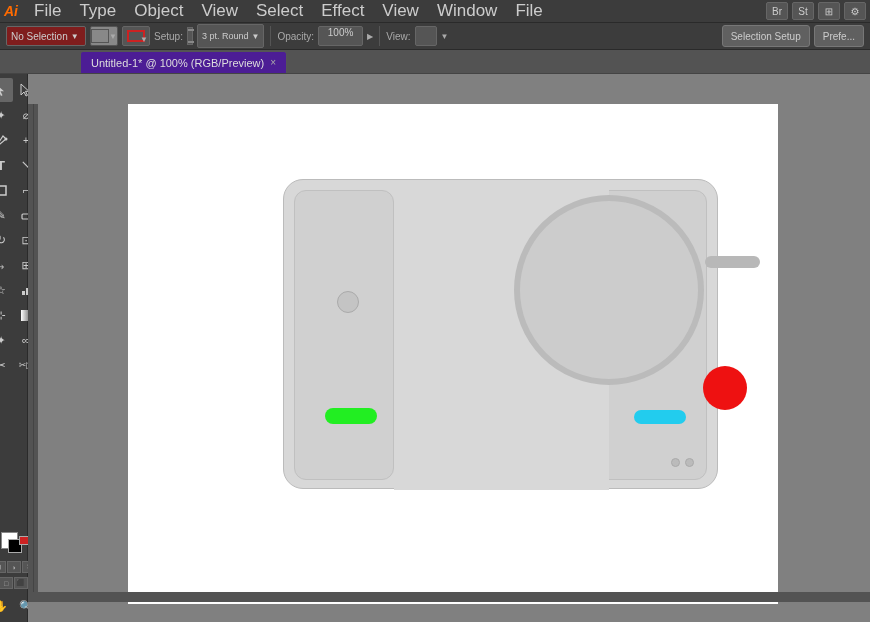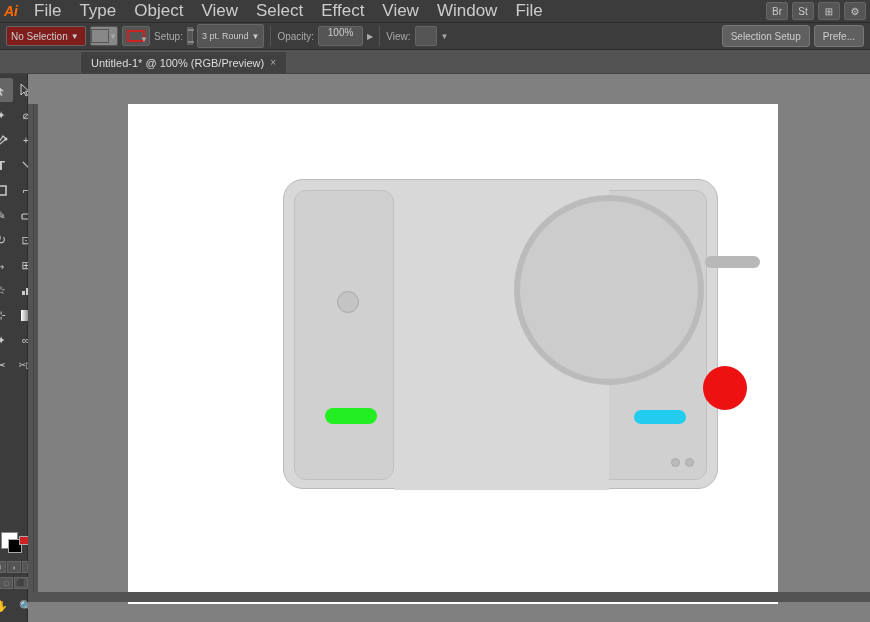--- a/index.html
+++ b/index.html
@@ -106,21 +106,21 @@
       height: 22px;
       display: flex;
       align-items: center;
       padding: 0 10px;
       font-size: 11px;
       color: #ddd;
       gap: 6px;
       border-radius: 3px 3px 0 0;
       cursor: pointer;
     }
-    .tab.active { background: #404040; }
+    .tab.active { background: #4c1d95; }
     .tab-close { font-size: 10px; color: #aaa; cursor: pointer; }
 
     
     #main {
       display: flex;
       height: calc(622px - 22px - 28px - 24px);
     }
 
     
     #left-toolbar {

